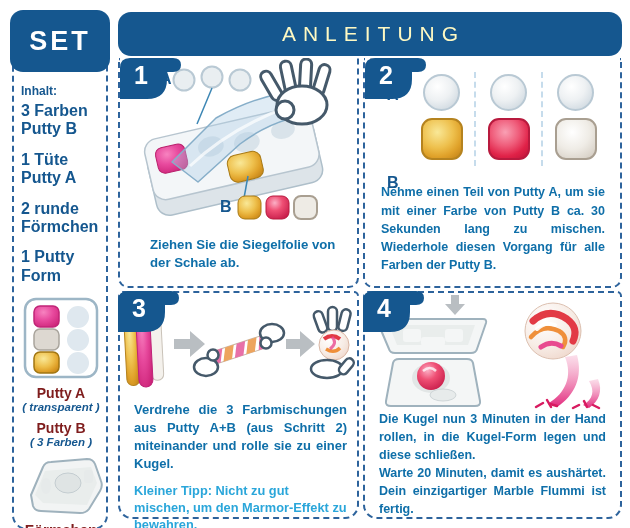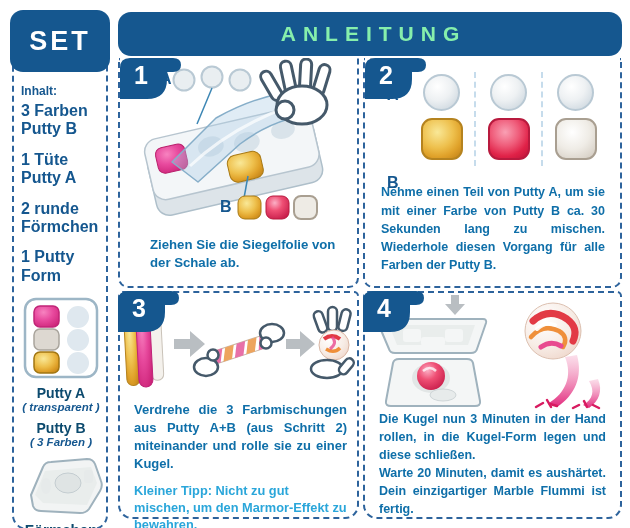--- a/index.html
+++ b/index.html
@@ -9,28 +9,28 @@
   
   .set-col{position:absolute;left:10px;top:10px;width:100px;}
   .set-header{position:relative;z-index:2;height:62px;background:#15578f;border-radius:13px;
               display:flex;align-items:center;justify-content:center;}
   .set-header span{color:#fff;font-weight:800;font-size:27px;letter-spacing:3px;}
   .set-body{position:relative;margin:-24px 2px 0;height:482px;box-sizing:border-box;
             border:2px dashed #2d639c;border-radius:15px;padding:34px 5px 8px 7px;}
   .inhalt{font-size:12px;font-weight:700;color:#15578f;margin-bottom:4px;}
   .set-item{font-size:16px;font-weight:700;color:#15578f;margin-bottom:12px;line-height:1.15;}
   .set-img{display:block;margin:4px auto 6px;}
-  .plabel{font-size:14px;font-weight:700;color:#0c4a6e;text-align:center;line-height:1.15;}
+  .plabel{font-size:14px;font-weight:700;color:#7f1d1d;text-align:center;line-height:1.15;}
   .psub{font-size:11.5px;font-weight:700;color:#15578f;text-align:center;margin-bottom:6px;line-height:1.1;font-style:italic;}
   .plabel.big{font-size:15px;margin-top:0;}
 
   
   .main{position:absolute;left:118px;top:12px;width:504px;}
   .bar{height:44px;background:#15578f;border-radius:13px;display:flex;align-items:center;justify-content:center;}
-  .bar span{color:#86efac;font-weight:700;font-size:21px;letter-spacing:7px;padding-left:7px;}
+  .bar span{color:#fef9c3;font-weight:400;font-size:21px;letter-spacing:7px;padding-left:7px;}
   .grid{display:grid;grid-template-columns:241px 259px;column-gap:4px;row-gap:3px;margin-top:2px;}
   .panel{position:relative;box-sizing:border-box;border:2px dashed #2d639c;display:flex;flex-direction:column;background:#fff;}
   .panel.r1{height:230px;border-top:none;border-radius:0 0 10px 10px;}
   .panel.r2{height:228px;border-radius:5px 5px 14px 14px;}
 
   .badge{position:absolute;z-index:3;width:62px;height:42px;}
   .r1 .badge{top:0;left:0;}
   .r2 .badge{top:-2px;left:-2px;}
   .badge .bnum{position:absolute;left:0;top:3px;width:42px;text-align:center;
                color:#fff;font-weight:800;font-size:25px;}

